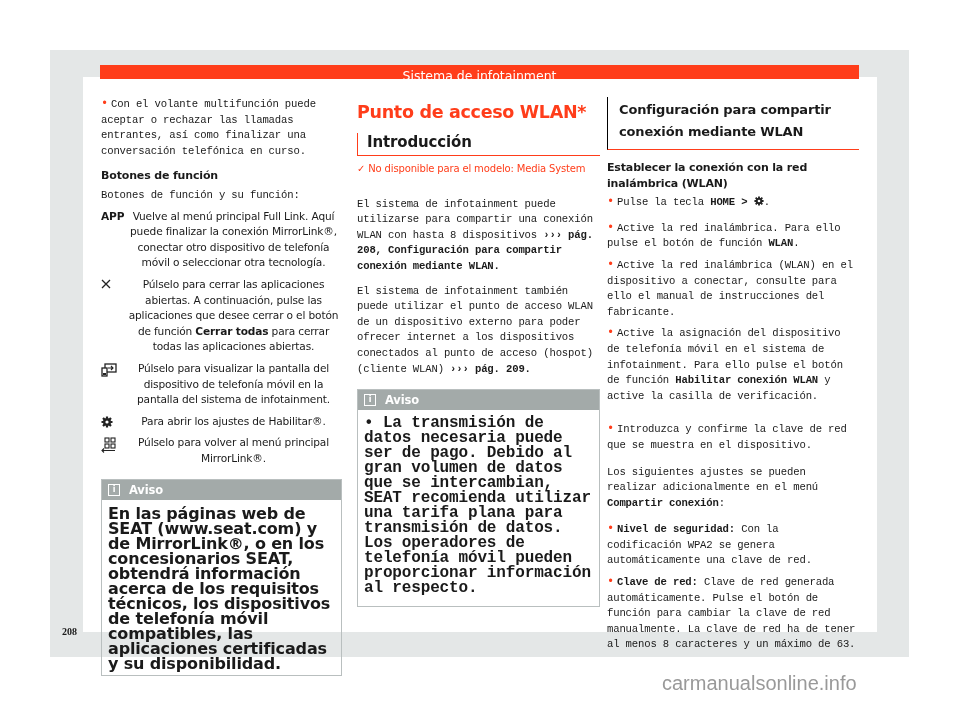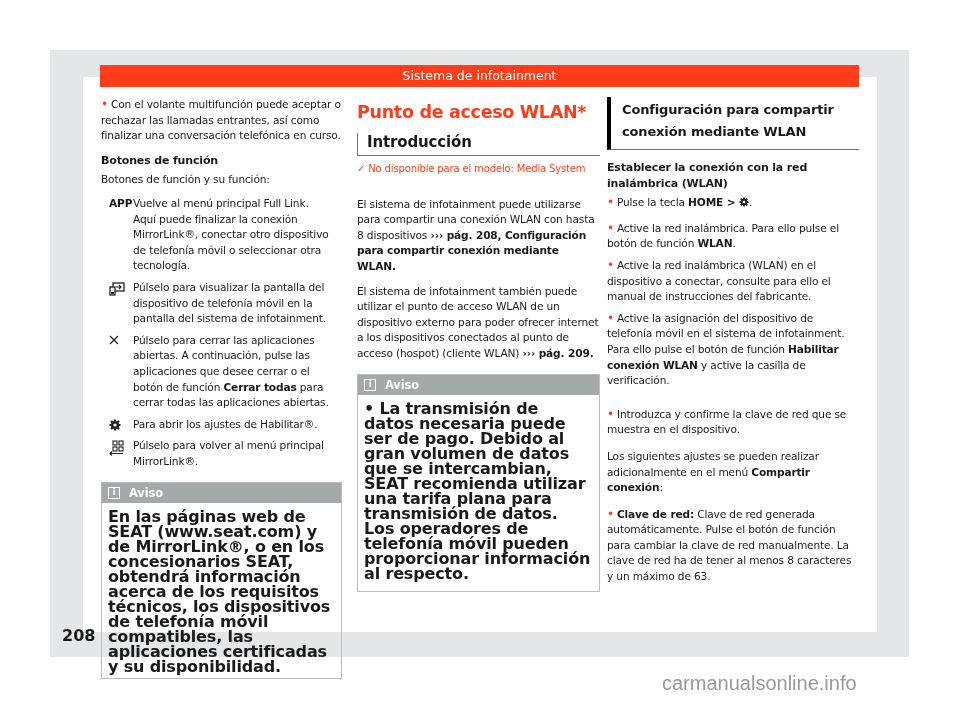--- a/index.html
+++ b/index.html
@@ -1,78 +1,78 @@
 <!DOCTYPE html>
 <html><head>
 <meta charset="utf-8">
 <style>
   html,body{margin:0;padding:0;background:#ffffff;}
   body{width:960px;height:708px;position:relative;overflow:hidden;font-family:"DejaVu Sans",sans-serif;color:#1a1a1a;}
   .frame{position:absolute;left:50px;top:50px;width:859px;height:607px;background:#e4e7e7;}
   .page{position:absolute;left:83px;top:77px;width:794px;height:555px;background:#ffffff;}
-  .header-bar{position:absolute;left:100px;top:65px;width:759px;height:22px;background:#ff3d1a;color:#fff;text-align:center;font-size:12.5px;line-height:21px;}
+  .header-bar{position:absolute;left:100px;top:65px;width:759px;height:14px;background:#ff3d1a;color:#fff;text-align:center;font-size:12.5px;line-height:21px;}
   .col{position:absolute;top:97px;font-size:10.6px;line-height:15.6px;letter-spacing:-0.15px;}
   .col1{left:101px;width:241px;}
   .col2{left:357px;width:243px;}
   .col3{left:607px;width:252px;}
-  p{margin:0 0 9px 0;}
+  p{margin:0 0 9px 0;font-family:Liberation Mono, monospace;}
   .dot{color:#ff3d1a;font-size:12px;margin-right:3px;}
   b{font-weight:bold;}
   .h-bold{font-weight:bold;font-size:11px;margin:8px 0 4px 0;}
-  .deflist{margin:8px;}
+  .deflist{margin:0;}
   .def{display:flex;margin-bottom:6px;}
   .def-key{width:24px;flex:0 0 24px;font-weight:bold;}
   .def-icon{width:24px;flex:0 0 24px;display:flex;align-items:flex-start;padding-top:2px;}
-  .def-text{flex:1;}
+  .def-text{flex:1;text-align:center;}
   .aviso{border:1px solid #b9bfbf;margin-top:12px;}
   .aviso-head{background:#a3aaa9;color:#fff;font-weight:bold;font-size:11.5px;height:20px;line-height:20px;padding-left:6px;display:flex;align-items:center;}
   .info-icon{display:inline-block;width:10px;height:10px;border:1px solid #fff;font-size:8px;line-height:10px;text-align:center;margin-right:9px;font-weight:bold;}
   .aviso-body{padding:6px 6px 4px 6px;font-weight:bold;font-size:16px;line-height:15px;}
   .aviso-body p{margin-bottom:6px;}
   .title-main{color:#ff3d1a;font-weight:bold;font-size:17.5px;line-height:22px;margin:4px 0 10px 0;letter-spacing:-0.3px;}
   .subtitle{border-left:1px solid #ff3d1a;border-bottom:1px solid #ff3d1a;font-weight:bold;font-size:15px;padding:0 0 4px 9px;line-height:18px;margin-bottom:5px;}
-  .subtitle3{border-left:4px solid #000000;border-bottom:1px solid #ff3d1a;font-weight:bold;font-size:13px;padding:2px 0 6px 11px;line-height:22px;margin-bottom:10px;}
+  .subtitle3{border-left:1px solid #000000;border-bottom:1px solid #ff3d1a;font-weight:bold;font-size:13px;padding:2px 0 6px 11px;line-height:22px;margin-bottom:10px;}
   .note{color:#ff3d1a;font-size:10px;margin-bottom:20px;}
-  .page-num{position:absolute;left:62px;top:626px;font-weight:bold;font-size:16px;}
+  .page-num{position:absolute;left:62px;top:626px;font-weight:bold;font-size:10px;font-family:Liberation Serif, serif;}
   .watermark{position:absolute;left:662px;top:672px;color:#999;font-family:"Liberation Sans",sans-serif;font-size:20px;}
 </style>
 </head>
 <body>
 
 <div class="frame"></div>
 <div class="page"></div>
 <div class="header-bar">Sistema de infotainment</div>
 
 <div class="col col1">
   <p><span class="dot">•</span><span>Con el volante multifunción puede aceptar o rechazar las llamadas entrantes, así como finalizar una conversación telefónica en curso.</span></p>
   <div class="h-bold">Botones de función</div>
   <p style="margin-bottom:5px">Botones de función y su función:</p>
   <div class="deflist">
     <div class="def">
       <span class="def-key">APP</span>
       <span class="def-text">Vuelve al menú principal Full Link. Aquí puede finalizar la conexión MirrorLink®, conectar otro dispositivo de telefonía móvil o seleccionar otra tecnología.</span>
     </div>
     <div class="def">
       <span class="def-icon">
+        <svg width="10" height="10" viewBox="0 0 10 10">
+            <path d="M1 1 L9 9 M9 1 L1 9" stroke="#222" stroke-width="1.3"></path>
+          </svg>
+      </span>
+      <span class="def-text"><span>Púlselo para cerrar las aplicaciones abiertas. A continuación, pulse las aplicaciones que desee cerrar o el botón de función </span><b>Cerrar todas</b><span> para cerrar todas las aplicaciones abiertas.</span></span>
+    </div>
+    <div class="def">
+      <span class="def-icon">
         <svg width="16" height="14" viewBox="0 0 16 14">
             <rect x="4" y="1" width="11" height="8" fill="none" stroke="#222" stroke-width="1.3"></rect>
             <path d="M7 5 L12 5 M10 3 L12 5 L10 7" stroke="#222" stroke-width="1.1" fill="none"></path>
             <rect x="1" y="5" width="5" height="8" fill="#fff" stroke="#222" stroke-width="1.3"></rect>
             <rect x="2" y="10" width="3" height="2" fill="#222"></rect>
           </svg>
       </span>
       <span class="def-text">Púlselo para visualizar la pantalla del dispositivo de telefonía móvil en la pantalla del sistema de infotainment.</span>
-    </div>
-    <div class="def">
-      <span class="def-icon">
-        <svg width="10" height="10" viewBox="0 0 10 10">
-            <path d="M1 1 L9 9 M9 1 L1 9" stroke="#222" stroke-width="1.3"></path>
-          </svg>
-      </span>
-      <span class="def-text"><span>Púlselo para cerrar las aplicaciones abiertas. A continuación, pulse las aplicaciones que desee cerrar o el botón de función </span><b>Cerrar todas</b><span> para cerrar todas las aplicaciones abiertas.</span></span>
     </div>
     <div class="def">
       <span class="def-icon">
         <svg width="12" height="12" viewBox="0 0 12 12">
             <circle cx="6" cy="6" r="4" fill="#222"></circle>
             <g stroke="#222" stroke-width="2.2">
               <path d="M6 0.5 V2.5 M6 9.5 V11.5 M0.5 6 H2.5 M9.5 6 H11.5 M2 2 L3.4 3.4 M8.6 8.6 L10 10 M2 10 L3.4 8.6 M8.6 3.4 L10 2"></path>
             </g>
             <circle cx="6" cy="6" r="1.6" fill="#fff"></circle>
           </svg>
@@ -128,17 +128,18 @@
           <g stroke="#222" stroke-width="2.2">
             <path d="M6 0.5 V2.5 M6 9.5 V11.5 M0.5 6 H2.5 M9.5 6 H11.5 M2 2 L3.4 3.4 M8.6 8.6 L10 10 M2 10 L3.4 8.6 M8.6 3.4 L10 2"></path>
           </g>
           <circle cx="6" cy="6" r="1.6" fill="#fff"></circle>
         </svg></span>.</p>
   <p style="margin-bottom:6px"><span class="dot">•</span><span>Active la red inalámbrica. Para ello pulse el botón de función </span><b>WLAN</b>.</p>
   <p style="margin-bottom:6px"><span class="dot">•</span><span>Active la red inalámbrica (WLAN) en el dispositivo a conectar, consulte para ello el manual de instrucciones del fabricante.</span></p>
   <p style="margin-bottom:18px"><span class="dot">•</span><span>Active la asignación del dispositivo de telefonía móvil en el sistema de infotainment. Para ello pulse el botón de función </span><b>Habilitar conexión WLAN</b><span> y active la casilla de verificación.</span></p>
   <p style="margin-bottom:11px"><span class="dot">•</span><span>Introduzca y confirme la clave de red que se muestra en el dispositivo.</span></p>
   <p style="margin-bottom:11px"><span>Los siguientes ajustes se pueden realizar adicionalmente en el menú </span><b>Compartir conexión</b>:</p>
+  <p style="margin-bottom:6px"><span class="dot">•</span><b>Nivel de seguridad:</b><span> Con la codificación WPA2 se genera automáticamente una clave de red.</span></p>
   <p><span class="dot">•</span><b>Clave de red:</b><span> Clave de red generada automáticamente. Pulse el botón de función para cambiar la clave de red manualmente. La clave de red ha de tener al menos 8 caracteres y un máximo de 63.</span></p>
 </div>
 
 <div class="page-num">208</div>
 <div class="watermark">carmanualsonline.info</div>
 
 </body></html>

